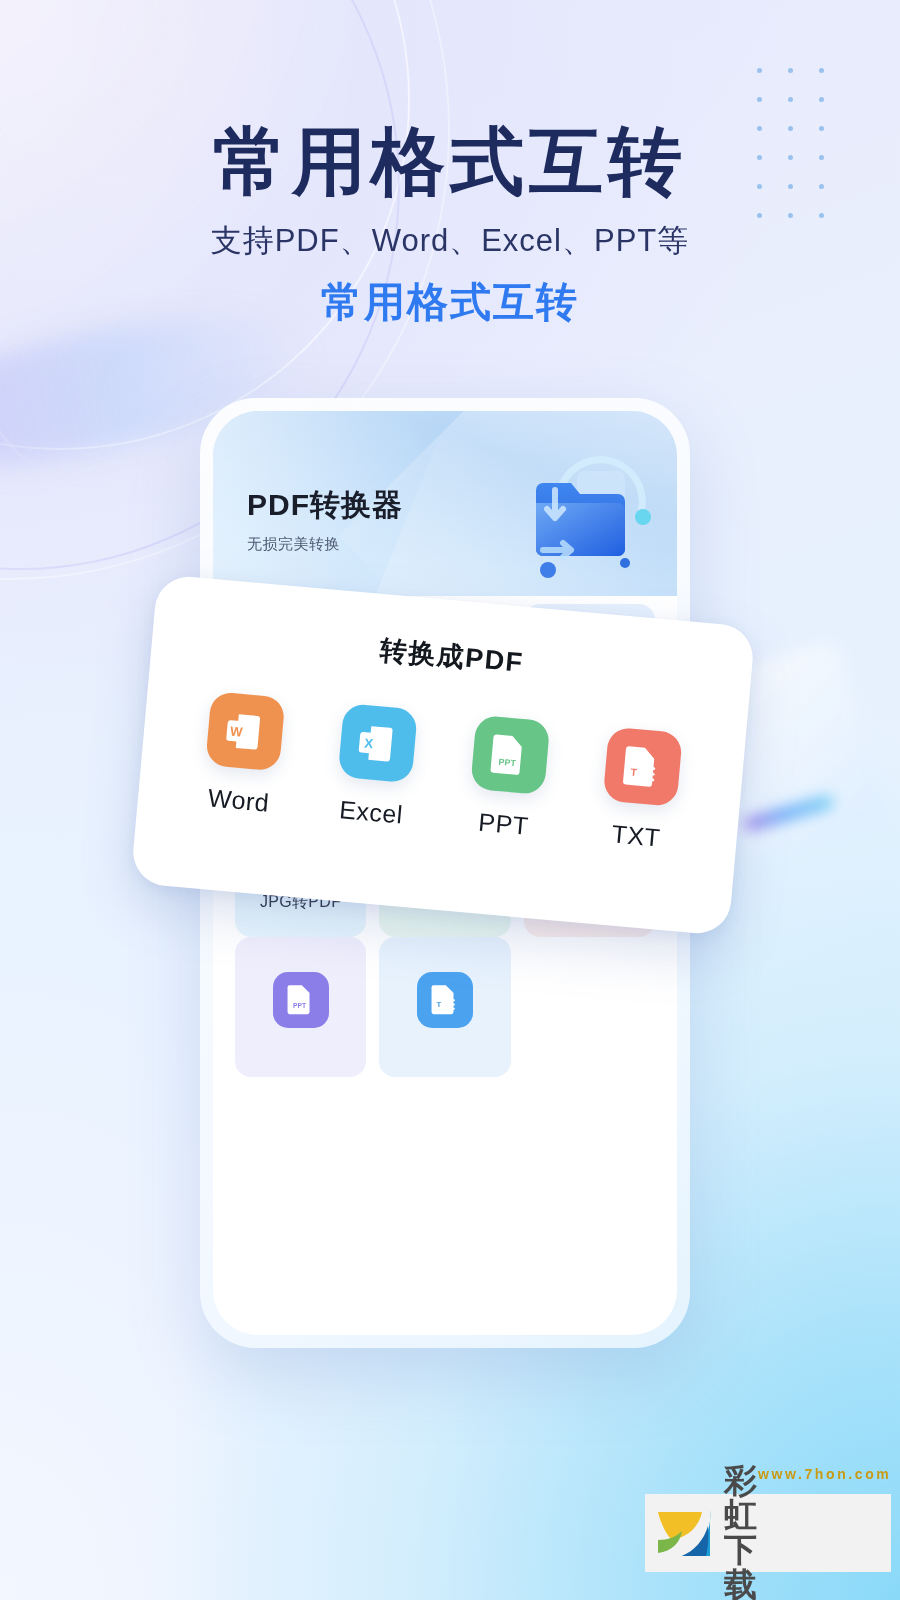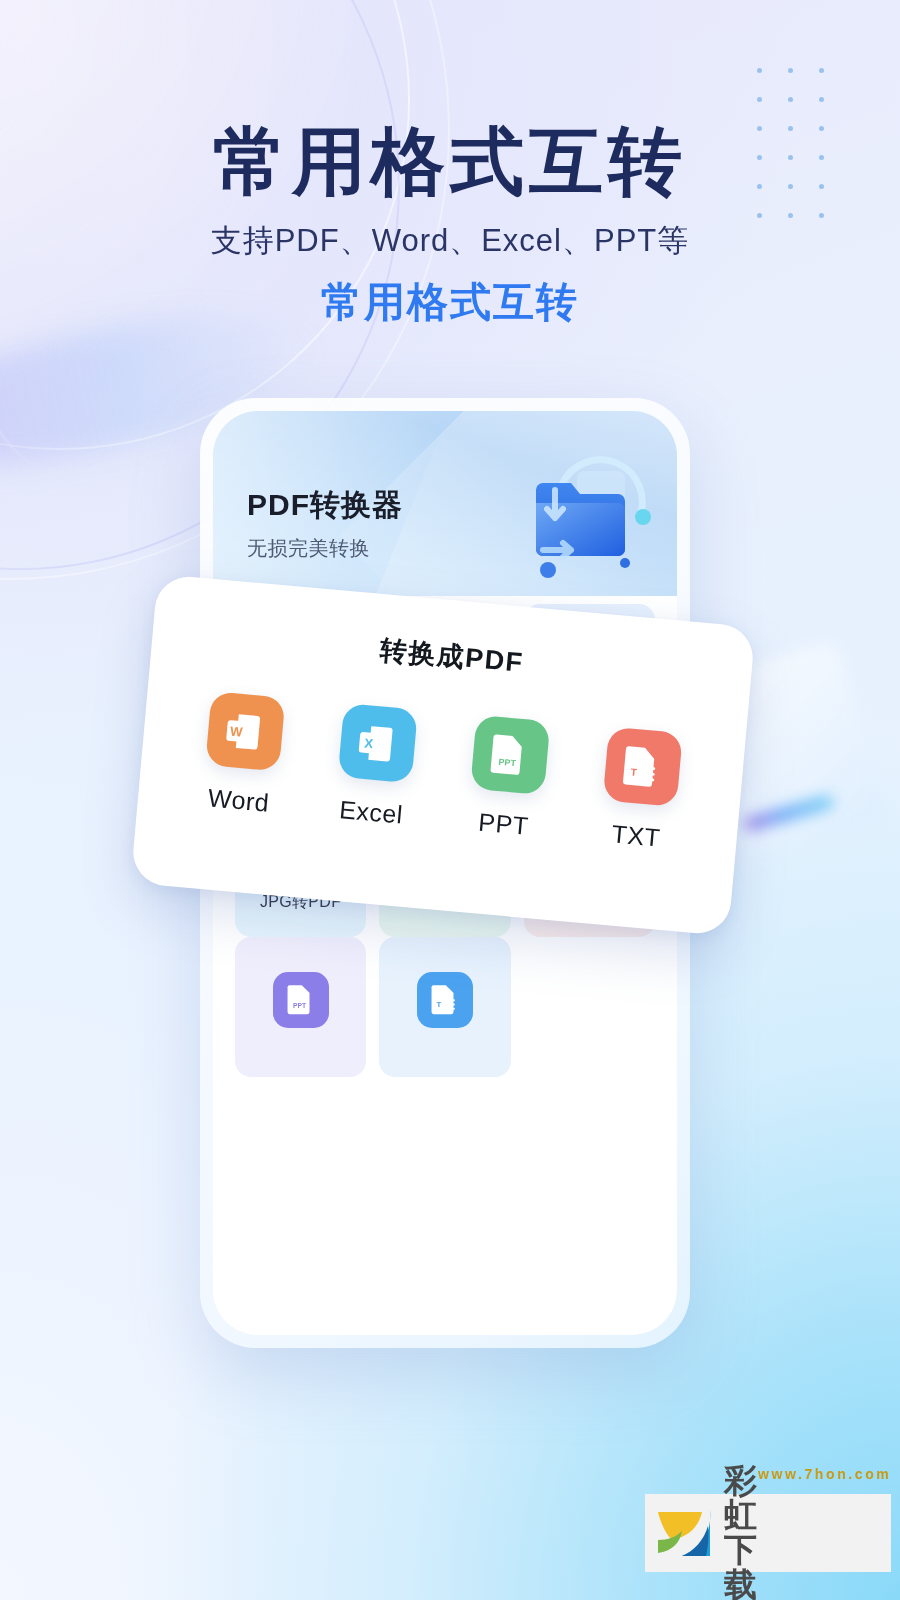--- a/index.html
+++ b/index.html
@@ -98,21 +98,21 @@
     width:330px; height:330px; transform:rotate(45deg);
     background:linear-gradient(135deg, rgba(255,255,255,.38), rgba(255,255,255,0) 70%);
   }
   .hdr-tri:after{
     content:""; position:absolute; right:-10px; bottom:-120px;
     width:300px; height:240px; transform:rotate(22deg);
     background:linear-gradient(20deg, rgba(255,255,255,.30), rgba(255,255,255,0) 75%);
   }
   #app-title-box{ position:absolute; left:34px; top:74px; }
   .app-title{ font-size:30px; font-weight:bold; color:#1a1e2b; letter-spacing:1px; }
-  .app-sub{ margin-top:9px; font-size:20px; color:#4e5a73; letter-spacing:.5px; }
+  .app-sub{ margin-top:9px; font-size:15px; color:#4e5a73; letter-spacing:.5px; }
   #folder-art{ position:absolute; right:14px; top:34px; width:150px; height:140px; }
 
   
   #tools{ background:#fff; padding:8px 22px 0 22px; }
   .sec-title{
     text-align:center; font-size:18px; font-weight:bold; color:#1d2230;
     letter-spacing:1px; padding:16px 0 13px;
   }
   .grid3{ display:grid; grid-template-columns:repeat(3,1fr); gap:13px; }
   .tool-cell{

